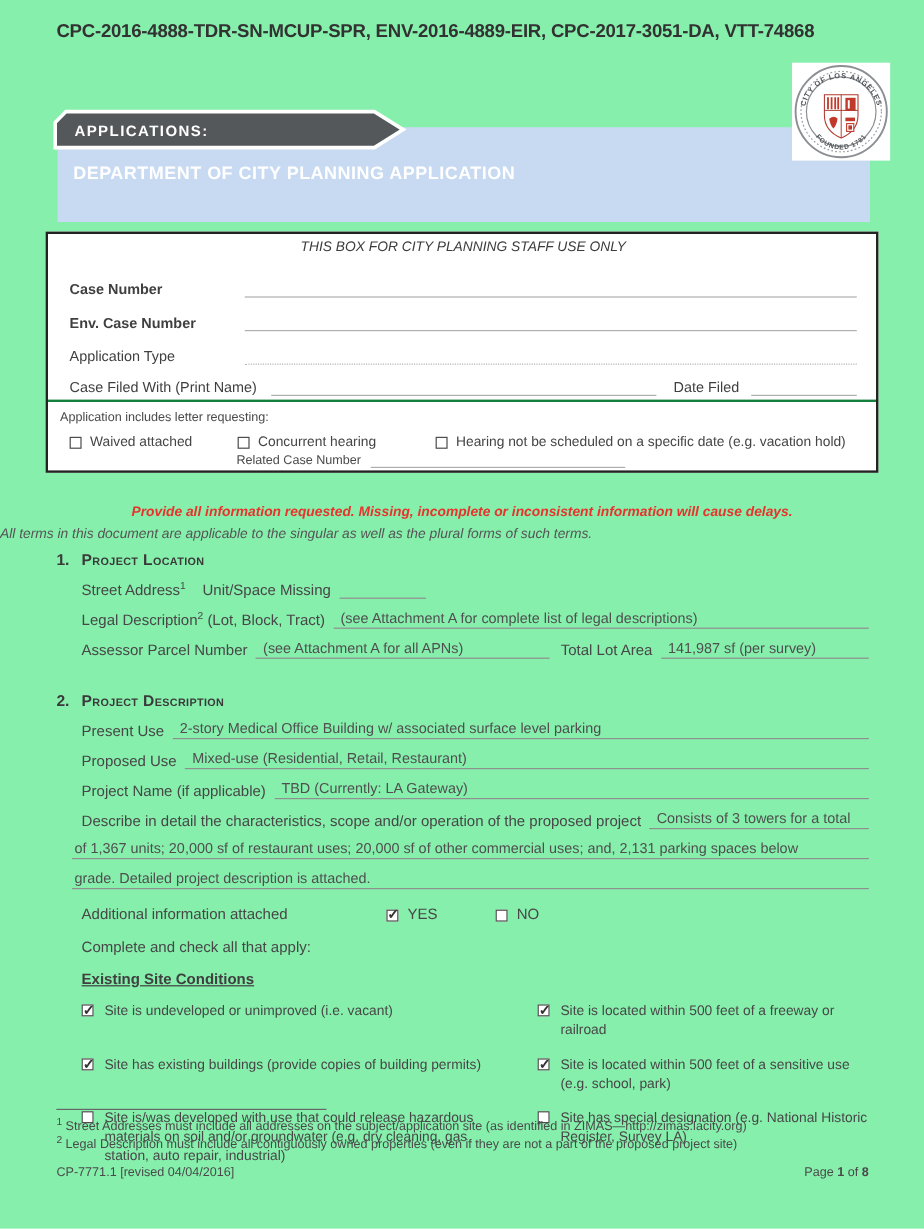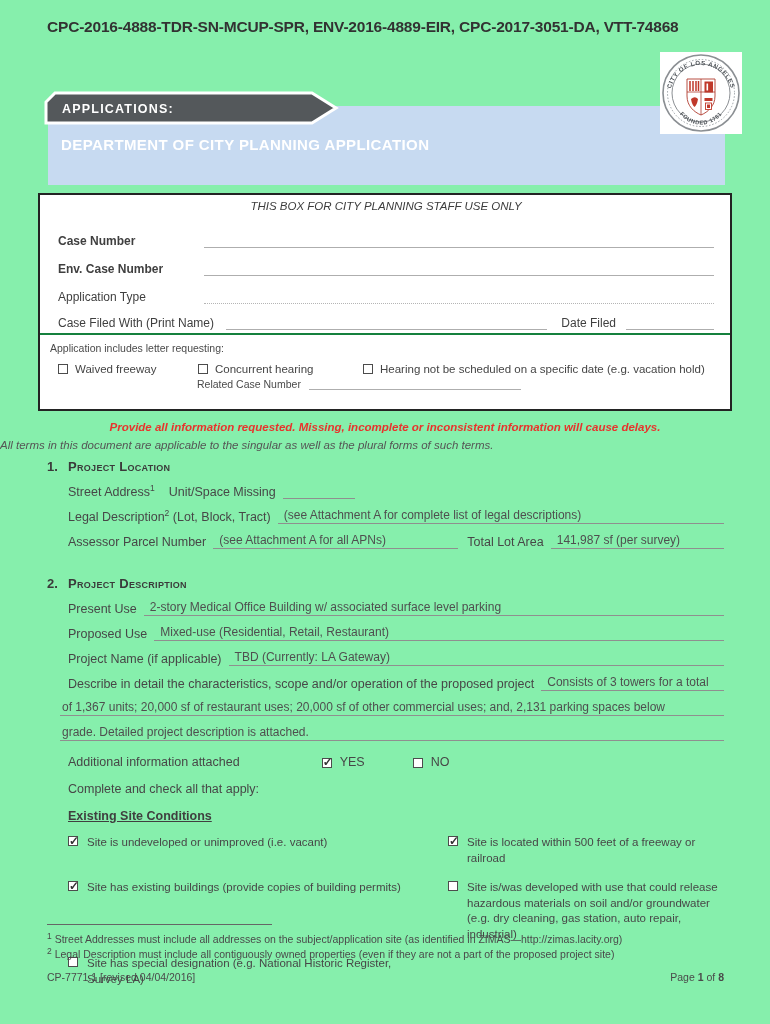--- a/index.html
+++ b/index.html
@@ -23,21 +23,21 @@
   .srow { display:flex; align-items:flex-end; }
   .srow .slbl { white-space:nowrap; font-size:12px; color:#3f3f3f; }
   .srow .slbl.b { font-weight:bold; width:146px; }
   .srow .slbl.n { width:146px; }
   .sline { flex:1; border-bottom:1px solid #aeaeae; height:14px; }
   .sline.dotted { border-bottom:1px dotted #b5b5b5; }
   .mt22{margin-top:22px}.mt14{margin-top:14px}.mt12{margin-top:12px}
   .date-lbl { white-space:nowrap; font-size:12px; color:#3f3f3f; padding:0 10px 0 14px; }
   .sline.short { flex:0 0 88px; }
 
-  .staff-bottom { height:74px; padding:7px 12px 0 10px; }
+  .staff-bottom { height:57px; padding:7px 12px 0 10px; }
   .letter-lbl { font-size:10.5px; color:#4a4a4a; }
   .hearing-row { display:flex; align-items:flex-start; margin-top:9px; }
   .hitem { display:flex; align-items:flex-start; gap:7px; font-size:11.5px; color:#454545; }
   .hitem.i1 { width:140px; margin-left:8px; }
   .hitem.i2 { width:165px; }
   .hitem.i3 { flex:1; }
   .related-row { display:flex; align-items:flex-end; margin-top:3px; margin-left:147px; }
   .related-row .rlbl { font-size:10.5px; color:#4a4a4a; white-space:nowrap; padding-right:8px; }
   .related-row .rline { width:212px; border-bottom:1px solid #aeaeae; height:12px; }
 
@@ -145,21 +145,21 @@
         <span class="sline"></span>
         <span class="date-lbl">Date Filed</span>
         <span class="sline short"></span>
       </div>
     </div>
     <div class="staff-bottom">
       <div class="letter-lbl">Application includes letter requesting:</div>
       <div class="hearing-row">
         <div class="hitem i1">
           <span class="cb"></span>
-          <span>Waived freeway</span>
+          <span>Waived attached</span>
         </div>
         <div class="hitem i2">
           <span class="cb"></span>
           <span>Concurrent hearing</span>
         </div>
         <div class="hitem i3">
           <span class="cb"></span>
           <span>Hearing not be scheduled on a specific date (e.g. vacation hold)</span>
         </div>
       </div>
@@ -249,20 +249,24 @@
       </div>
       <div class="cond-item">
         <span class="cb checked"></span>
         <span>Site is located within 500 feet of a freeway or railroad</span>
       </div>
       <div class="cond-item">
         <span class="cb checked"></span>
         <span>Site has existing buildings (provide copies of building permits)</span>
       </div>
       <div class="cond-item">
+        <span class="cb checked"></span>
+        <span>Site is located within 500 feet of a sensitive use (e.g. school, park)</span>
+      </div>
+      <div class="cond-item">
         <span class="cb"></span>
         <span>Site is/was developed with use that could release hazardous materials on soil and/or groundwater (e.g. dry cleaning, gas station, auto repair, industrial)</span>
       </div>
       <div class="cond-item">
         <span class="cb"></span>
         <span>Site has special designation (e.g. National Historic Register, Survey LA)</span>
       </div>
     </div>
   </div>
 

